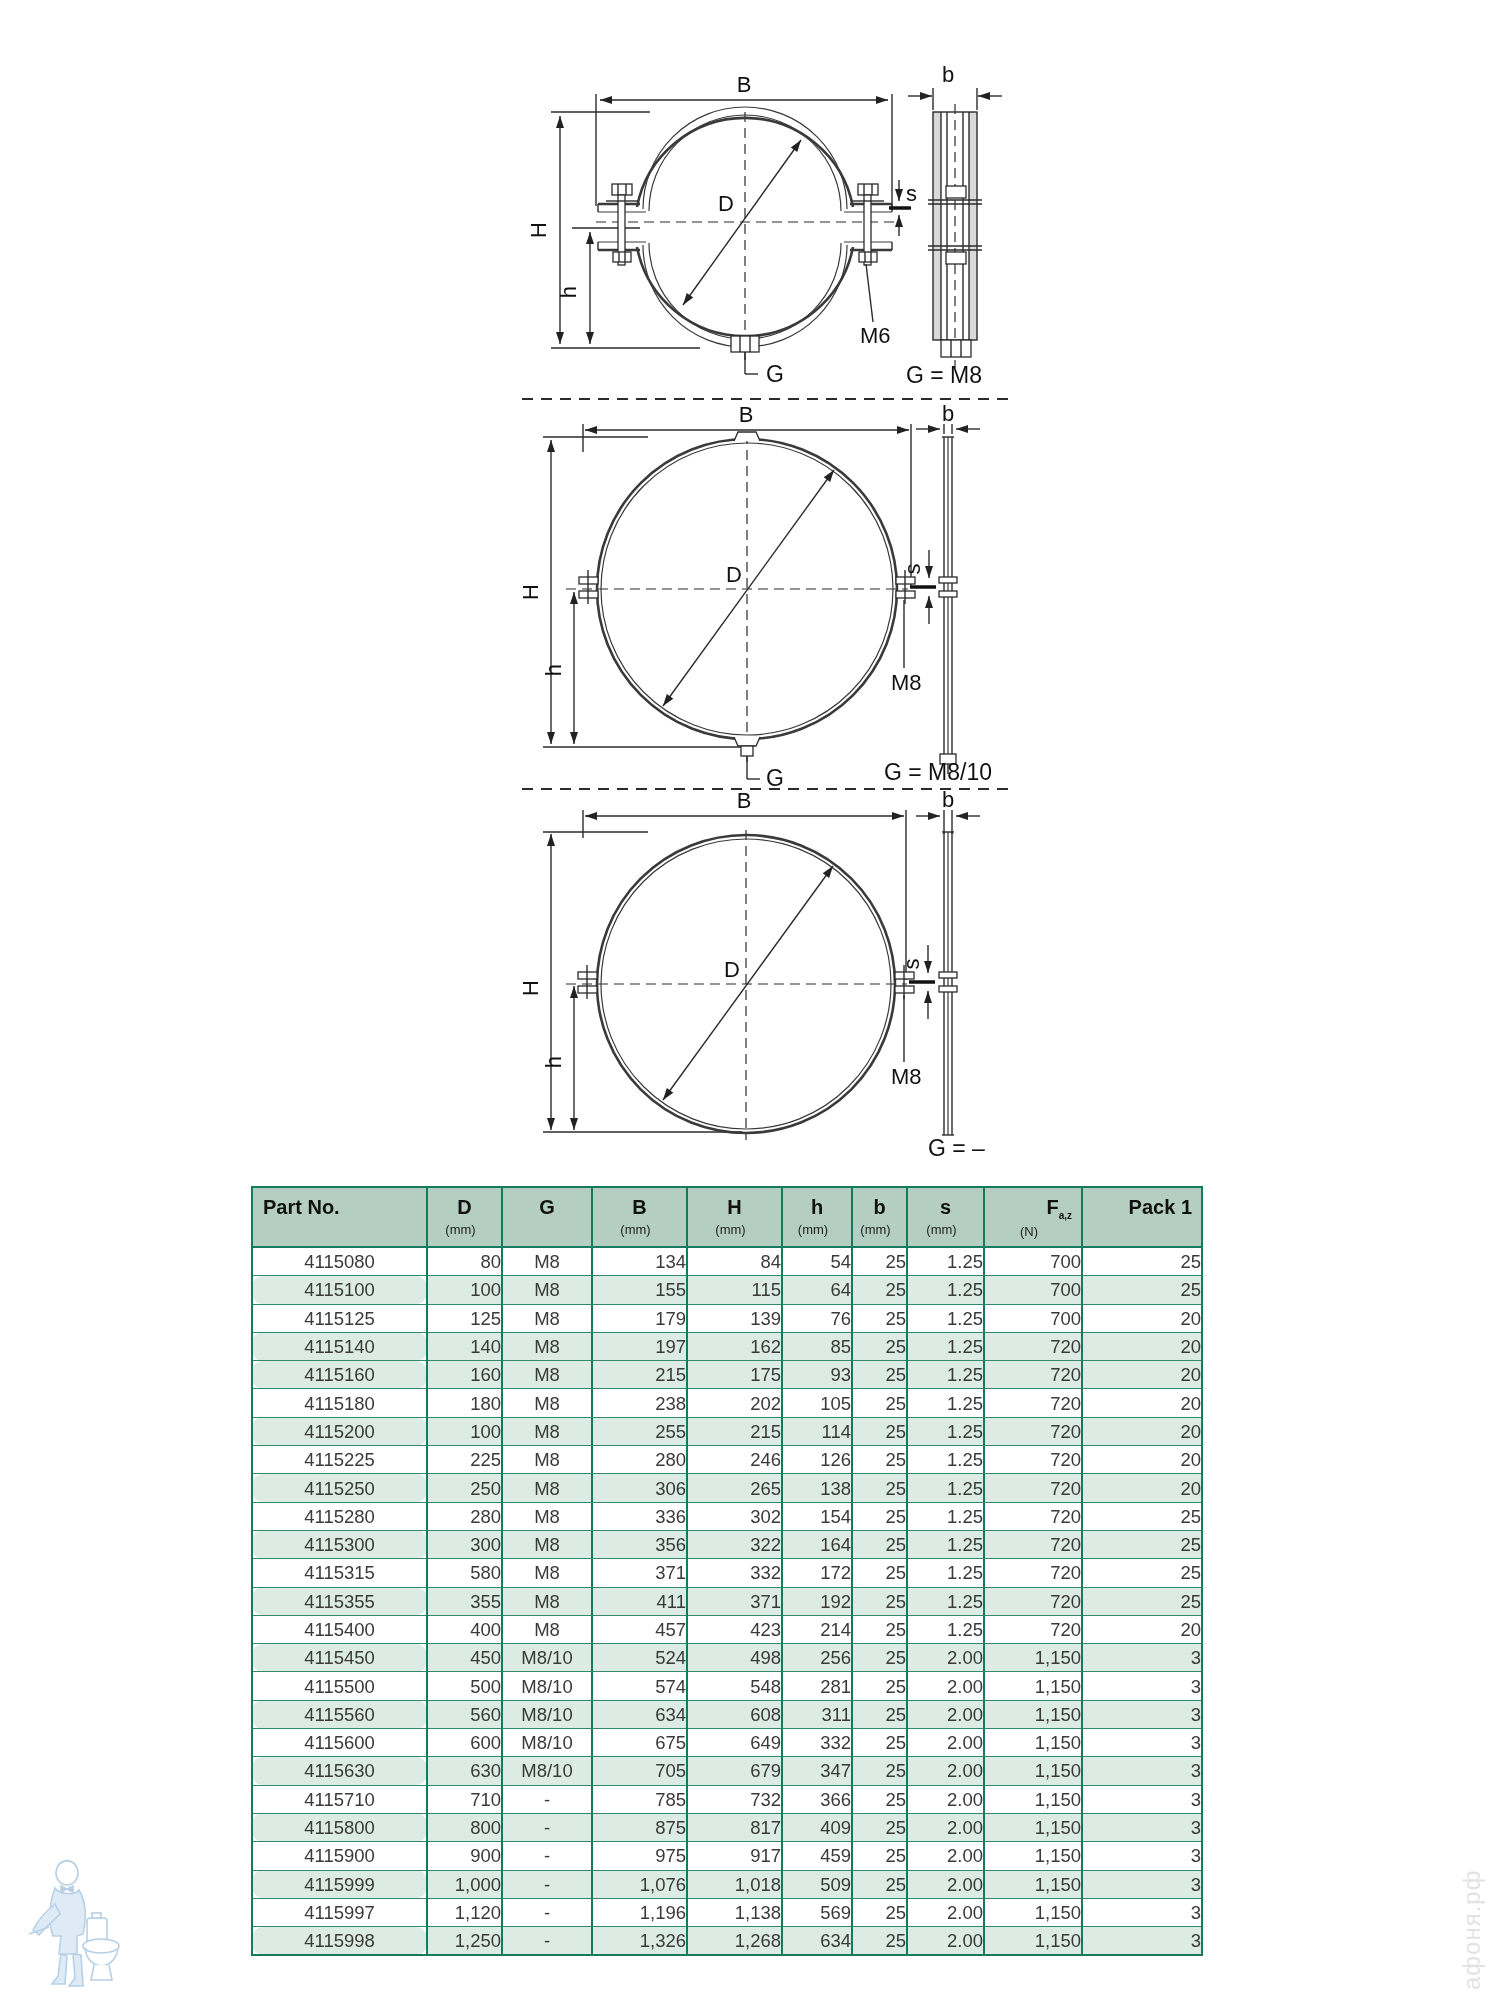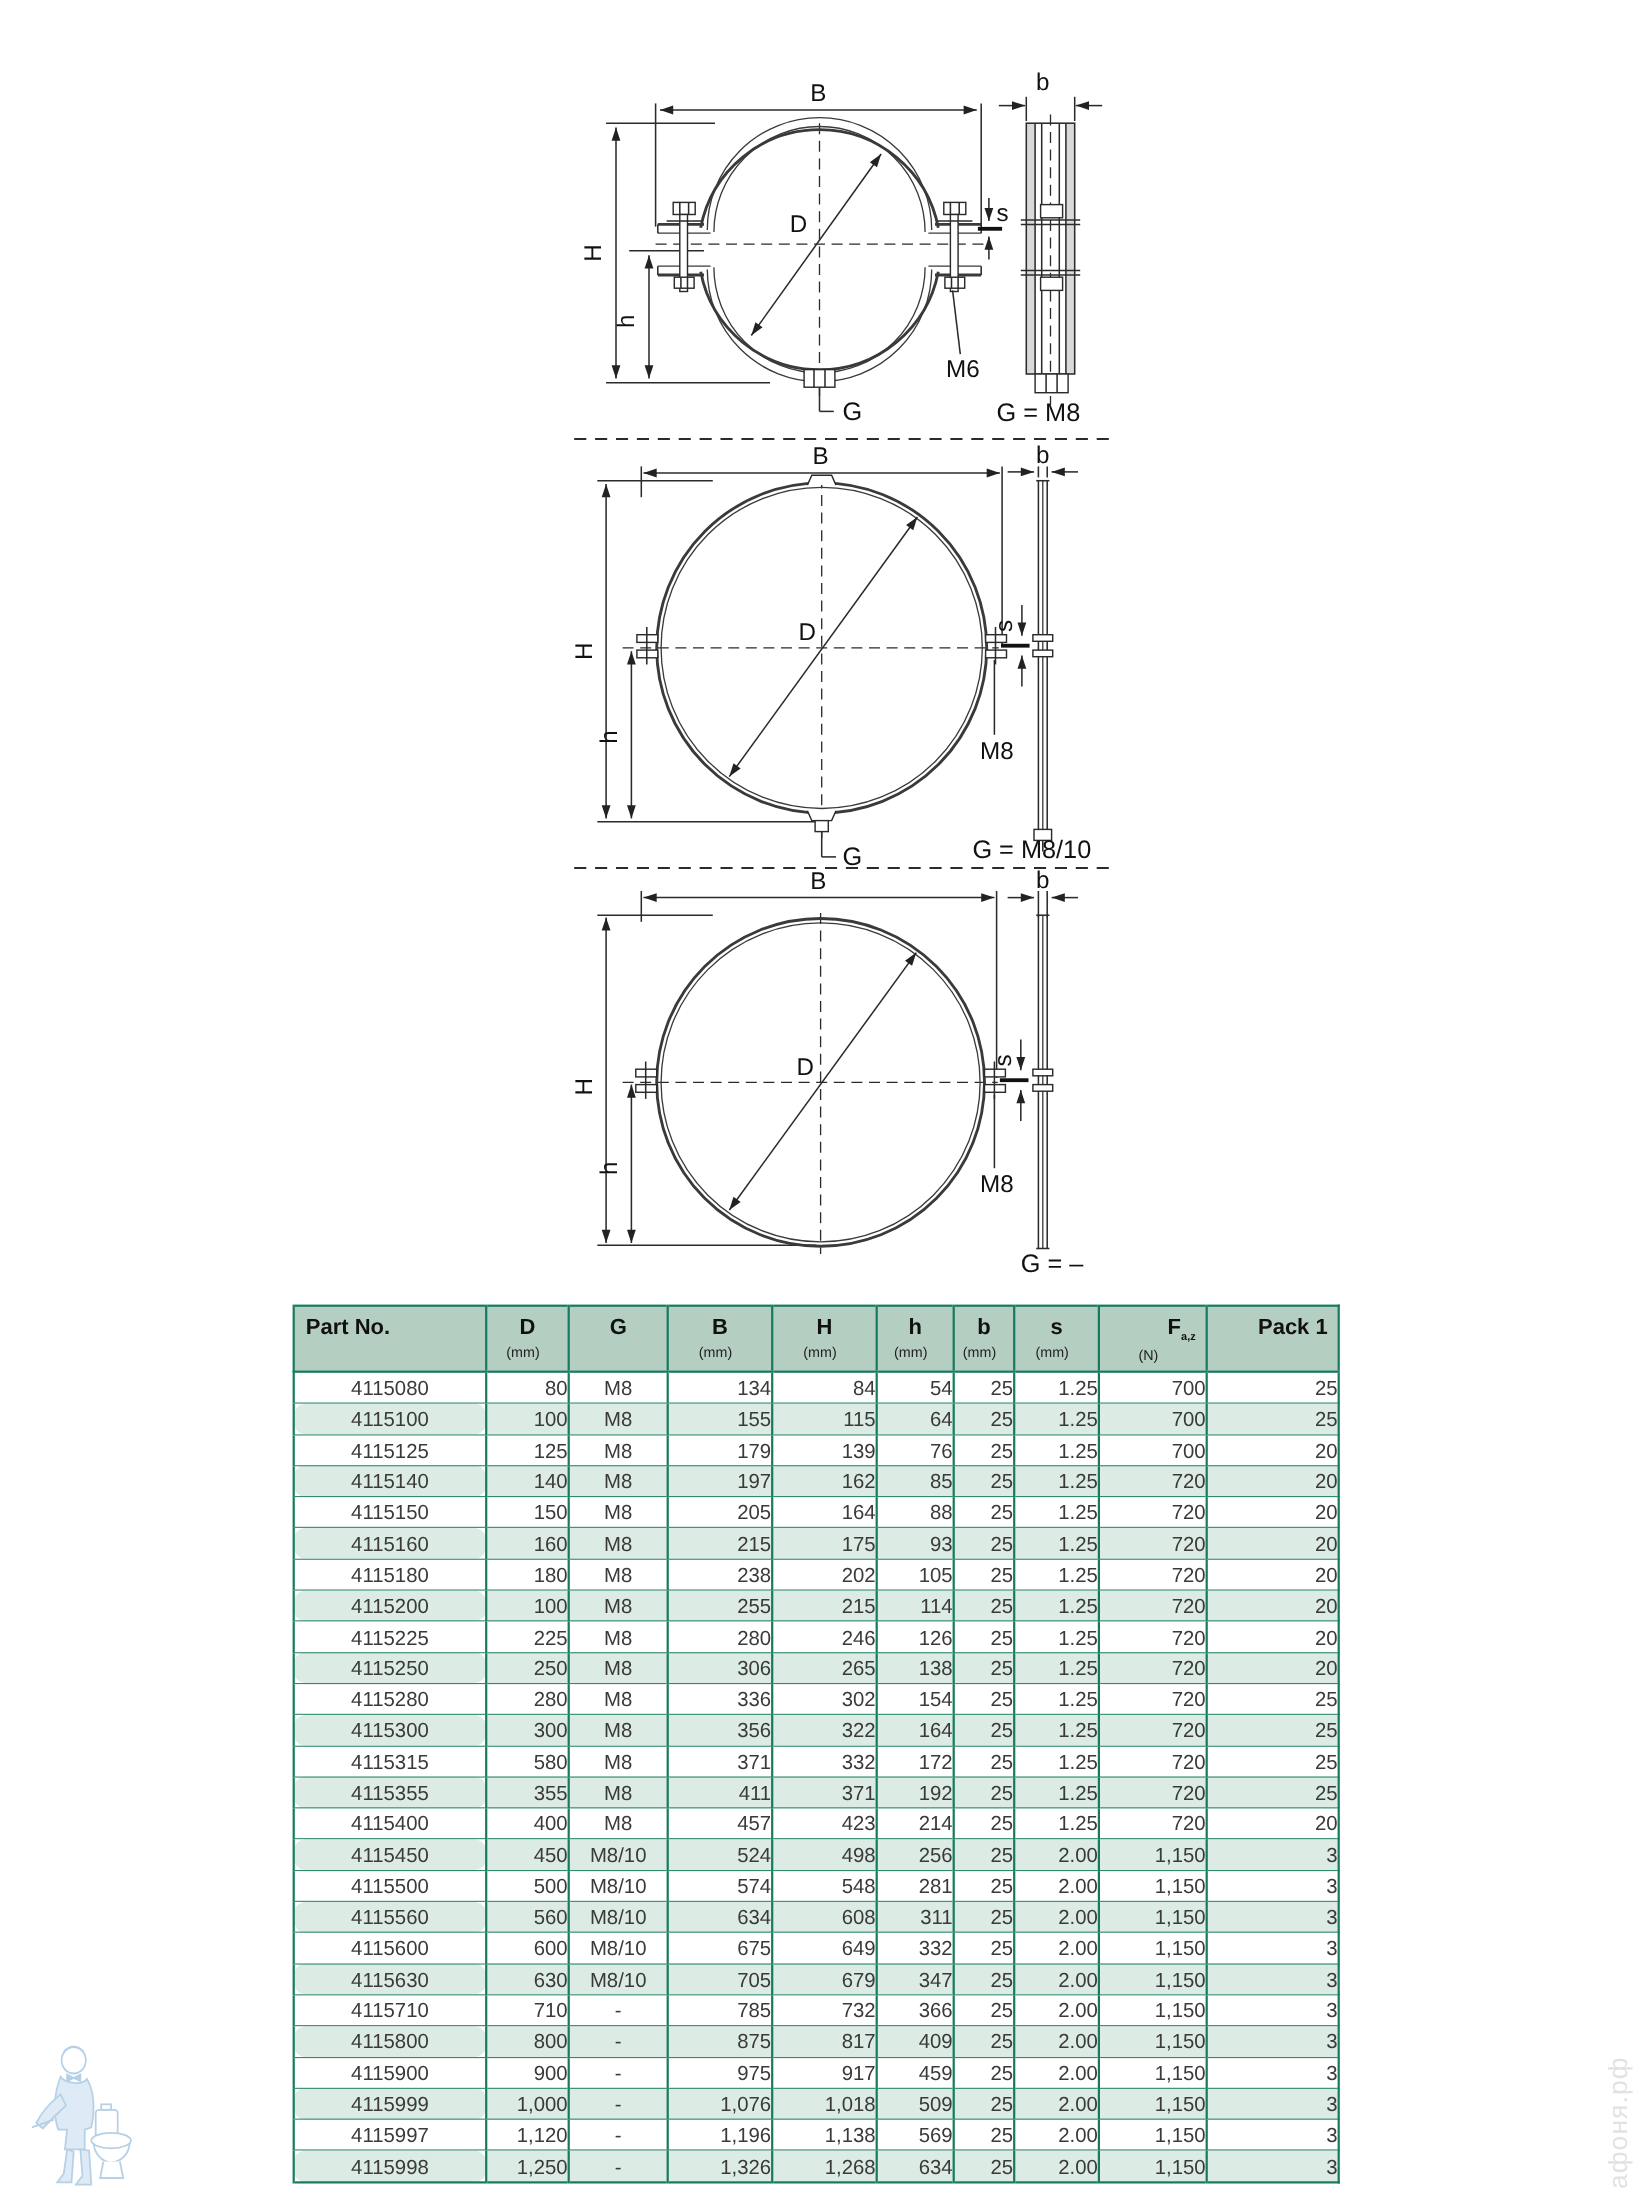--- a/index.html
+++ b/index.html
@@ -13,21 +13,21 @@
   .band { stroke:#3a3a3a; stroke-width:2.6; fill:none; }
   .band2{ stroke:#3a3a3a; stroke-width:1.2; fill:none; }
   .hw   { stroke:#2b2b2b; stroke-width:1.3; fill:#ffffff; }
   .dash { stroke:#2b2b2b; stroke-width:1.2; stroke-dasharray:10 6; fill:none; }
   .sep  { stroke:#2b2b2b; stroke-width:1.8; stroke-dasharray:11 8; fill:none; }
   .thick{ stroke:#111; stroke-width:3.5; fill:none; }
   .lbl  { font:22px "Liberation Sans", sans-serif; fill:#111; }
   .lblB { font:23px "Liberation Sans", sans-serif; fill:#111; }
   .gray { fill:#d9d9d9; stroke:none; }
   
-  .tbl-wrap { position:absolute; left:266px; top:1186px; }
+  .tbl-wrap { position:absolute; left:251px; top:1186px; }
   table.spec {
     border-collapse:collapse; table-layout:fixed; width:950px;
     border:2.5px solid #157a5e; font-family:"Liberation Sans", sans-serif;
   }
   table.spec th, table.spec td { border-left:2px solid #157a5e; }
   table.spec thead th {
     background:#b5cec2; height:58px; vertical-align:top;
     border-bottom:2.5px solid #157a5e; padding:0; color:#111;
   }
   .hl { font-size:20px; font-weight:bold; padding-top:8px; text-align:center; }
@@ -436,32 +436,20 @@
             <td class="c1">140</td>
             <td class="c2">M8</td>
             <td class="c3">197</td>
             <td class="c4">162</td>
             <td class="c5">85</td>
             <td class="c6">25</td>
             <td class="c7">1.25</td>
             <td class="c8">720</td>
             <td class="c9">20</td>
           </tr>
-          <tr>
-            <td class="c0">4115150</td>
-            <td class="c1">150</td>
-            <td class="c2">M8</td>
-            <td class="c3">205</td>
-            <td class="c4">164</td>
-            <td class="c5">88</td>
-            <td class="c6">25</td>
-            <td class="c7">1.25</td>
-            <td class="c8">720</td>
-            <td class="c9">20</td>
-          </tr>
           <tr class="alt">
             <td class="c0">4115160</td>
             <td class="c1">160</td>
             <td class="c2">M8</td>
             <td class="c3">215</td>
             <td class="c4">175</td>
             <td class="c5">93</td>
             <td class="c6">25</td>
             <td class="c7">1.25</td>
             <td class="c8">720</td>

